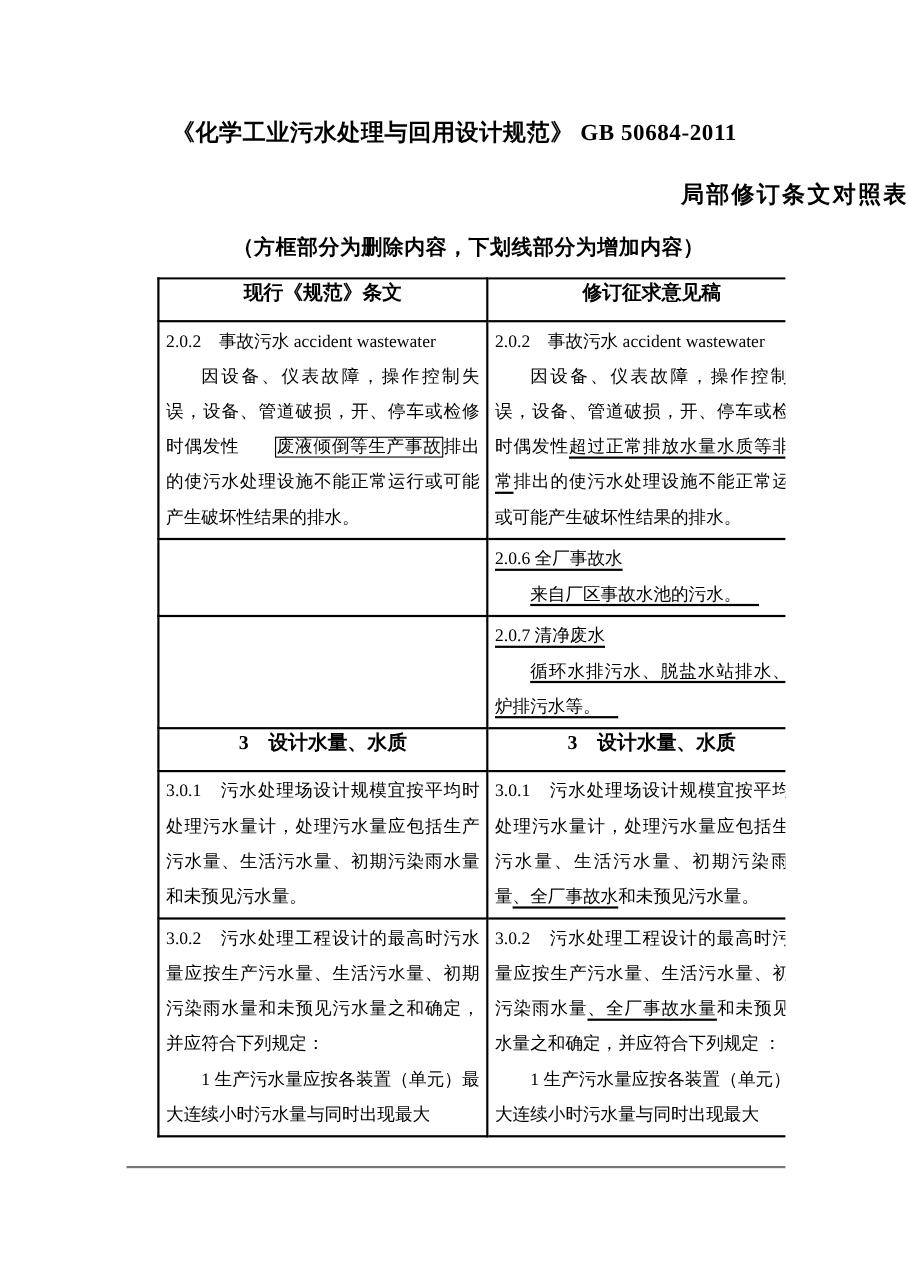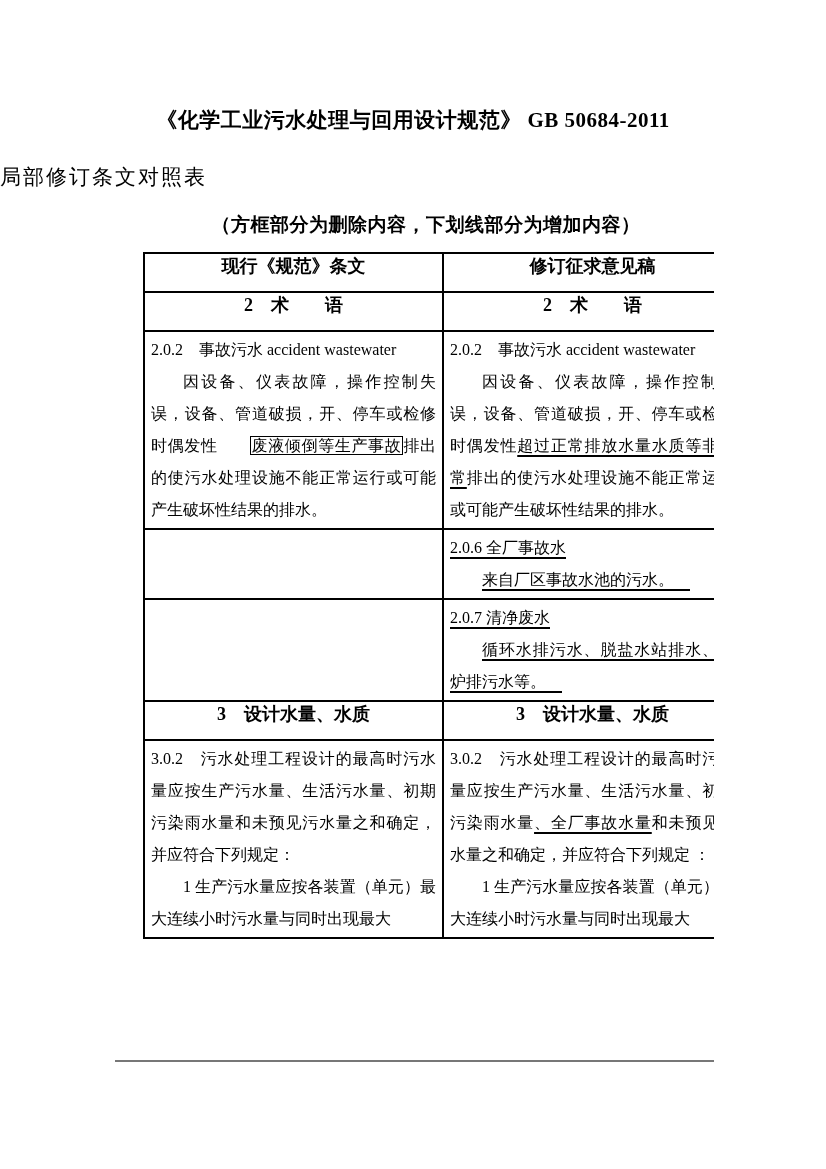--- a/index.html
+++ b/index.html
@@ -26,23 +26,23 @@
     text-align: center;
     font-size: 21px;
     font-weight: bold;
     letter-spacing: 0.5px;
   }
   .doc-subtitle {
     position: absolute;
     top: 163px;
     left: 0;
     width: 826px;
-    text-align: left;
+    text-align: right;
     font-size: 21px;
-    font-weight: normal;
+    font-weight: bold;
     letter-spacing: 2px;
   }
   .doc-note {
     position: absolute;
     top: 212px;
     left: 13px;
     width: 826px;
     text-align: center;
     font-size: 19px;
     font-weight: bold;
@@ -115,24 +115,20 @@
         <col style="width:299px">
       </colgroup>
       <thead>
         <tr>
           <td class="head">现行《规范》条文</td>
           <td class="head">修订征求意见稿</td>
         </tr>
       </thead>
       <tbody>
           <tr>
-            <td class="section">2　术　　语</td>
-            <td class="section">2　术　　语</td>
-          </tr>
-          <tr>
             <td class="body-cell">
               <p><span>2.0.2　事故污水  accident wastewater</span></p>
               <p class="indent"><span>因设备、仪表故障，操作控制失误，设备、管道破损，开、停车或检修时偶发性</span><span class="boxed">废液倾倒等生产事故</span><span>排出的使污水处理设施不能正常运行或可能产生破坏性结果的排水。</span></p>
             </td>
             <td class="body-cell">
               <p><span>2.0.2　事故污水  accident wastewater</span></p>
               <p class="indent"><span>因设备、仪表故障，操作控制失误，设备、管道破损，开、停车或检修时偶发性</span><span class="underlined">超过正常排放水量水质等非正常</span><span>排出的使污水处理设施不能正常运行或可能产生破坏性结果的排水。</span></p>
             </td>
           </tr>
           <tr>
@@ -148,20 +144,28 @@
               <p><span class="underlined">2.0.7 清净废水</span></p>
               <p class="indent"><span class="underlined">循环水排污水、脱盐水站排水、锅炉排污水等。　</span></p>
             </td>
           </tr>
           <tr>
             <td class="section">3　设计水量、水质</td>
             <td class="section">3　设计水量、水质</td>
           </tr>
           <tr>
             <td class="body-cell">
+              <p><span>3.0.1　污水处理场设计规模宜按平均时处理污水量计，处理污水量应包括生产污水量、生活污水量、初期污染雨水量和未预见污水量。</span></p>
+            </td>
+            <td class="body-cell">
+              <p><span>3.0.1　污水处理场设计规模宜按平均时处理污水量计，处理污水量应包括生产污水量、生活污水量、初期污染雨水量</span><span class="underlined">、全厂事故水</span><span>和未预见污水量。</span></p>
+            </td>
+          </tr>
+          <tr>
+            <td class="body-cell">
               <p><span>3.0.2　污水处理工程设计的最高时污水量应按生产污水量、生活污水量、初期污染雨水量和未预见污水量之和确定，并应符合下列规定：</span></p>
               <p class="indent"><span>1 生产污水量应按各装置（单元）最大连续小时污水量与同时出现最大</span></p>
             </td>
             <td class="body-cell">
               <p><span>3.0.2　污水处理工程设计的最高时污水量应按生产污水量、生活污水量、初期污染雨水量</span><span class="underlined">、全厂事故水量</span><span>和未预见污水量之和确定，并应符合下列规定 ：</span></p>
               <p class="indent"><span>1 生产污水量应按各装置（单元）最大连续小时污水量与同时出现最大</span></p>
             </td>
           </tr>
         </tbody>
     </table>

